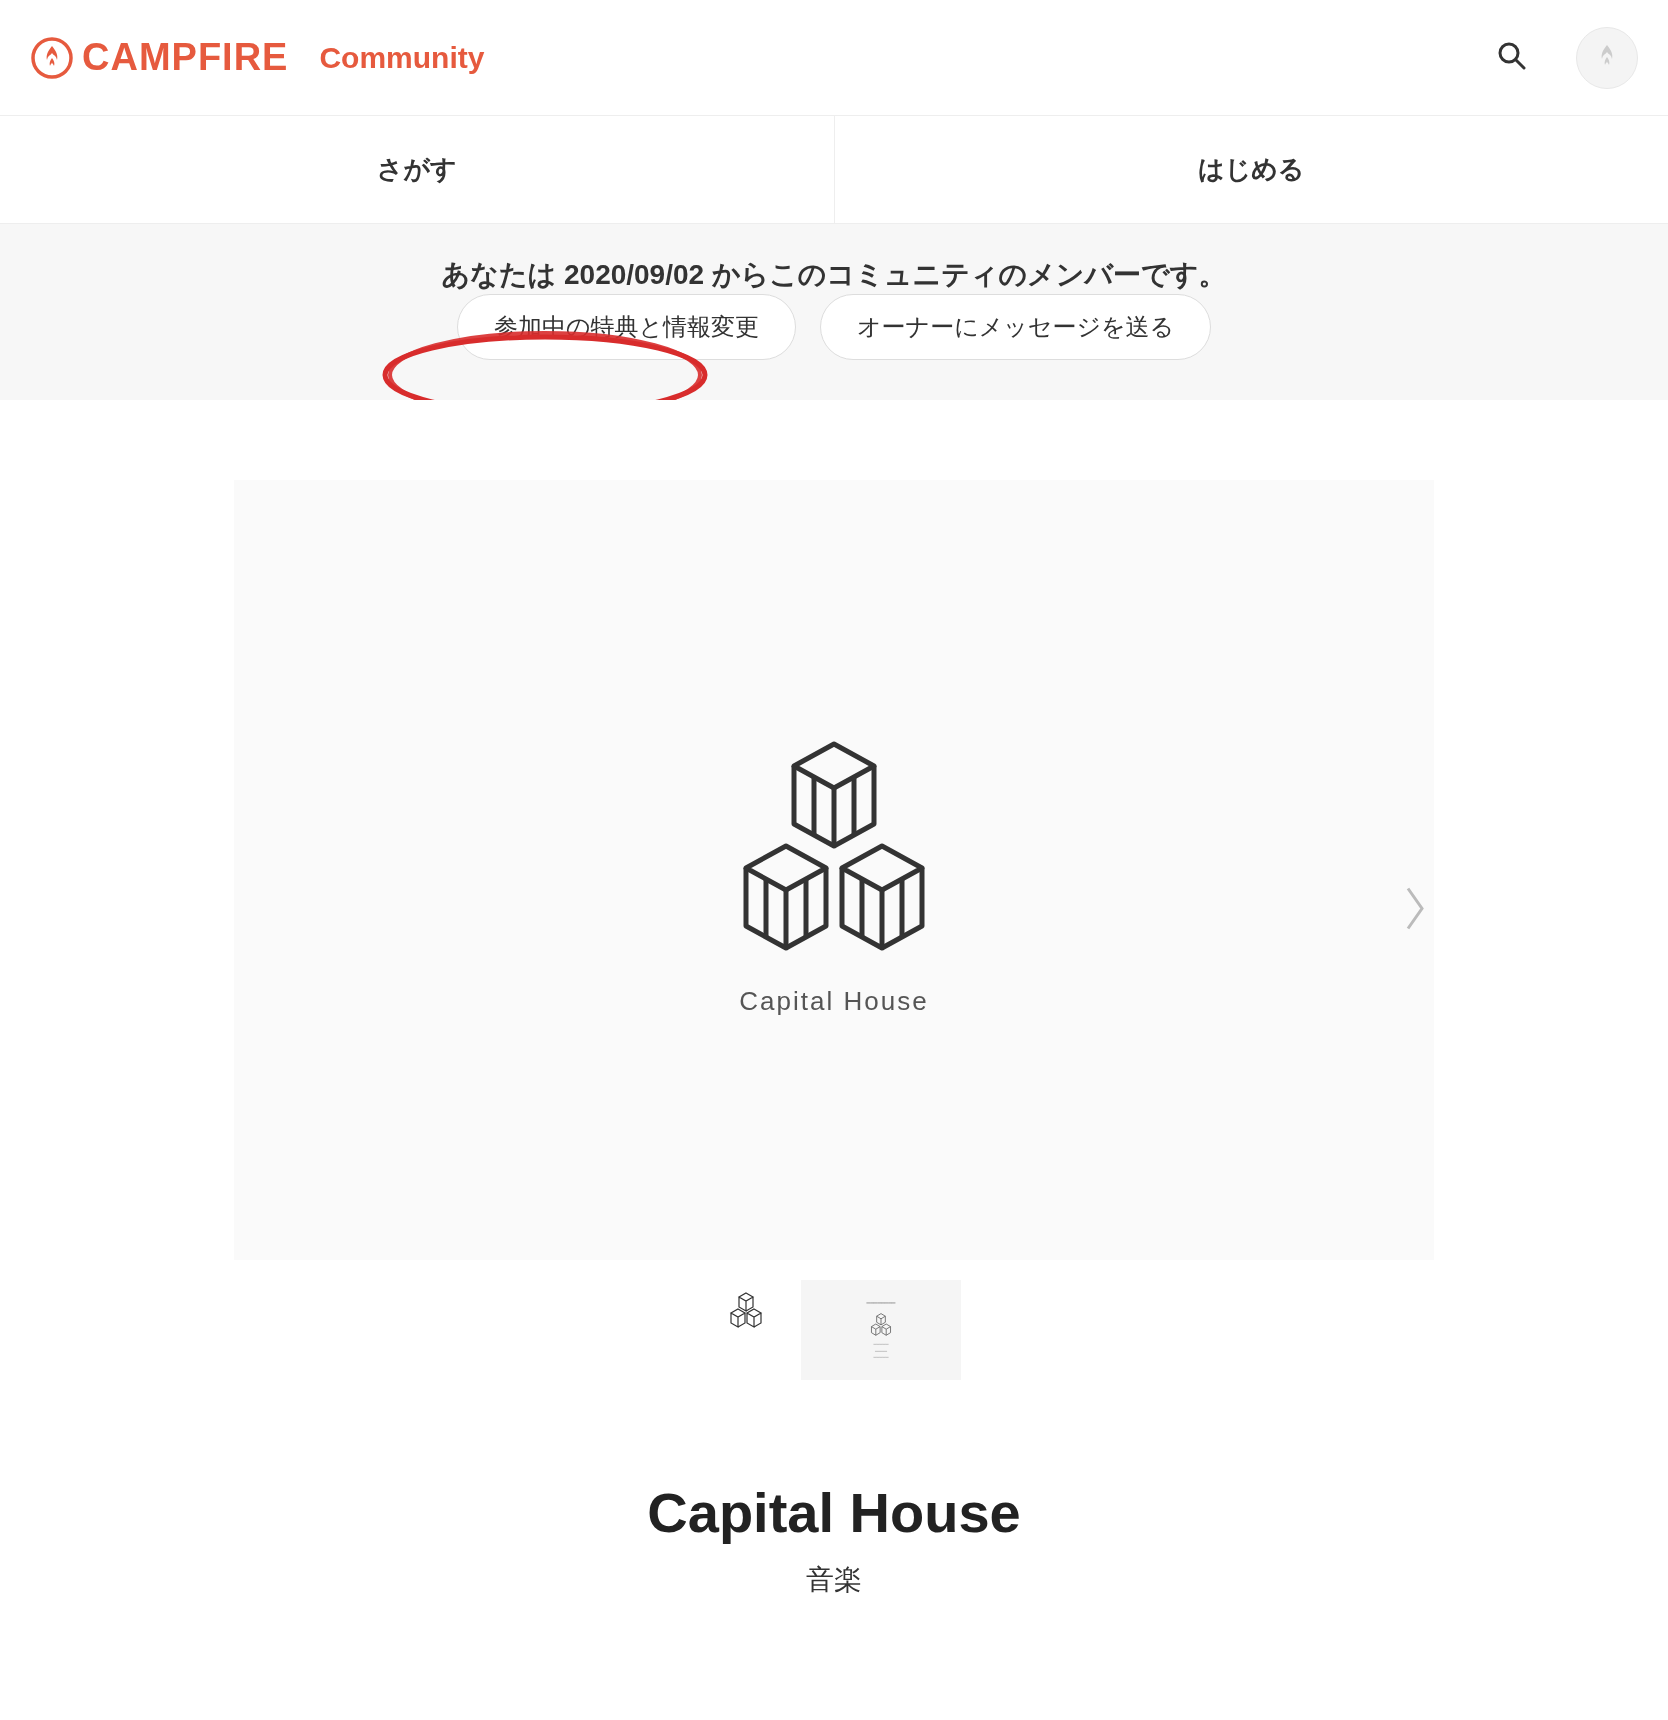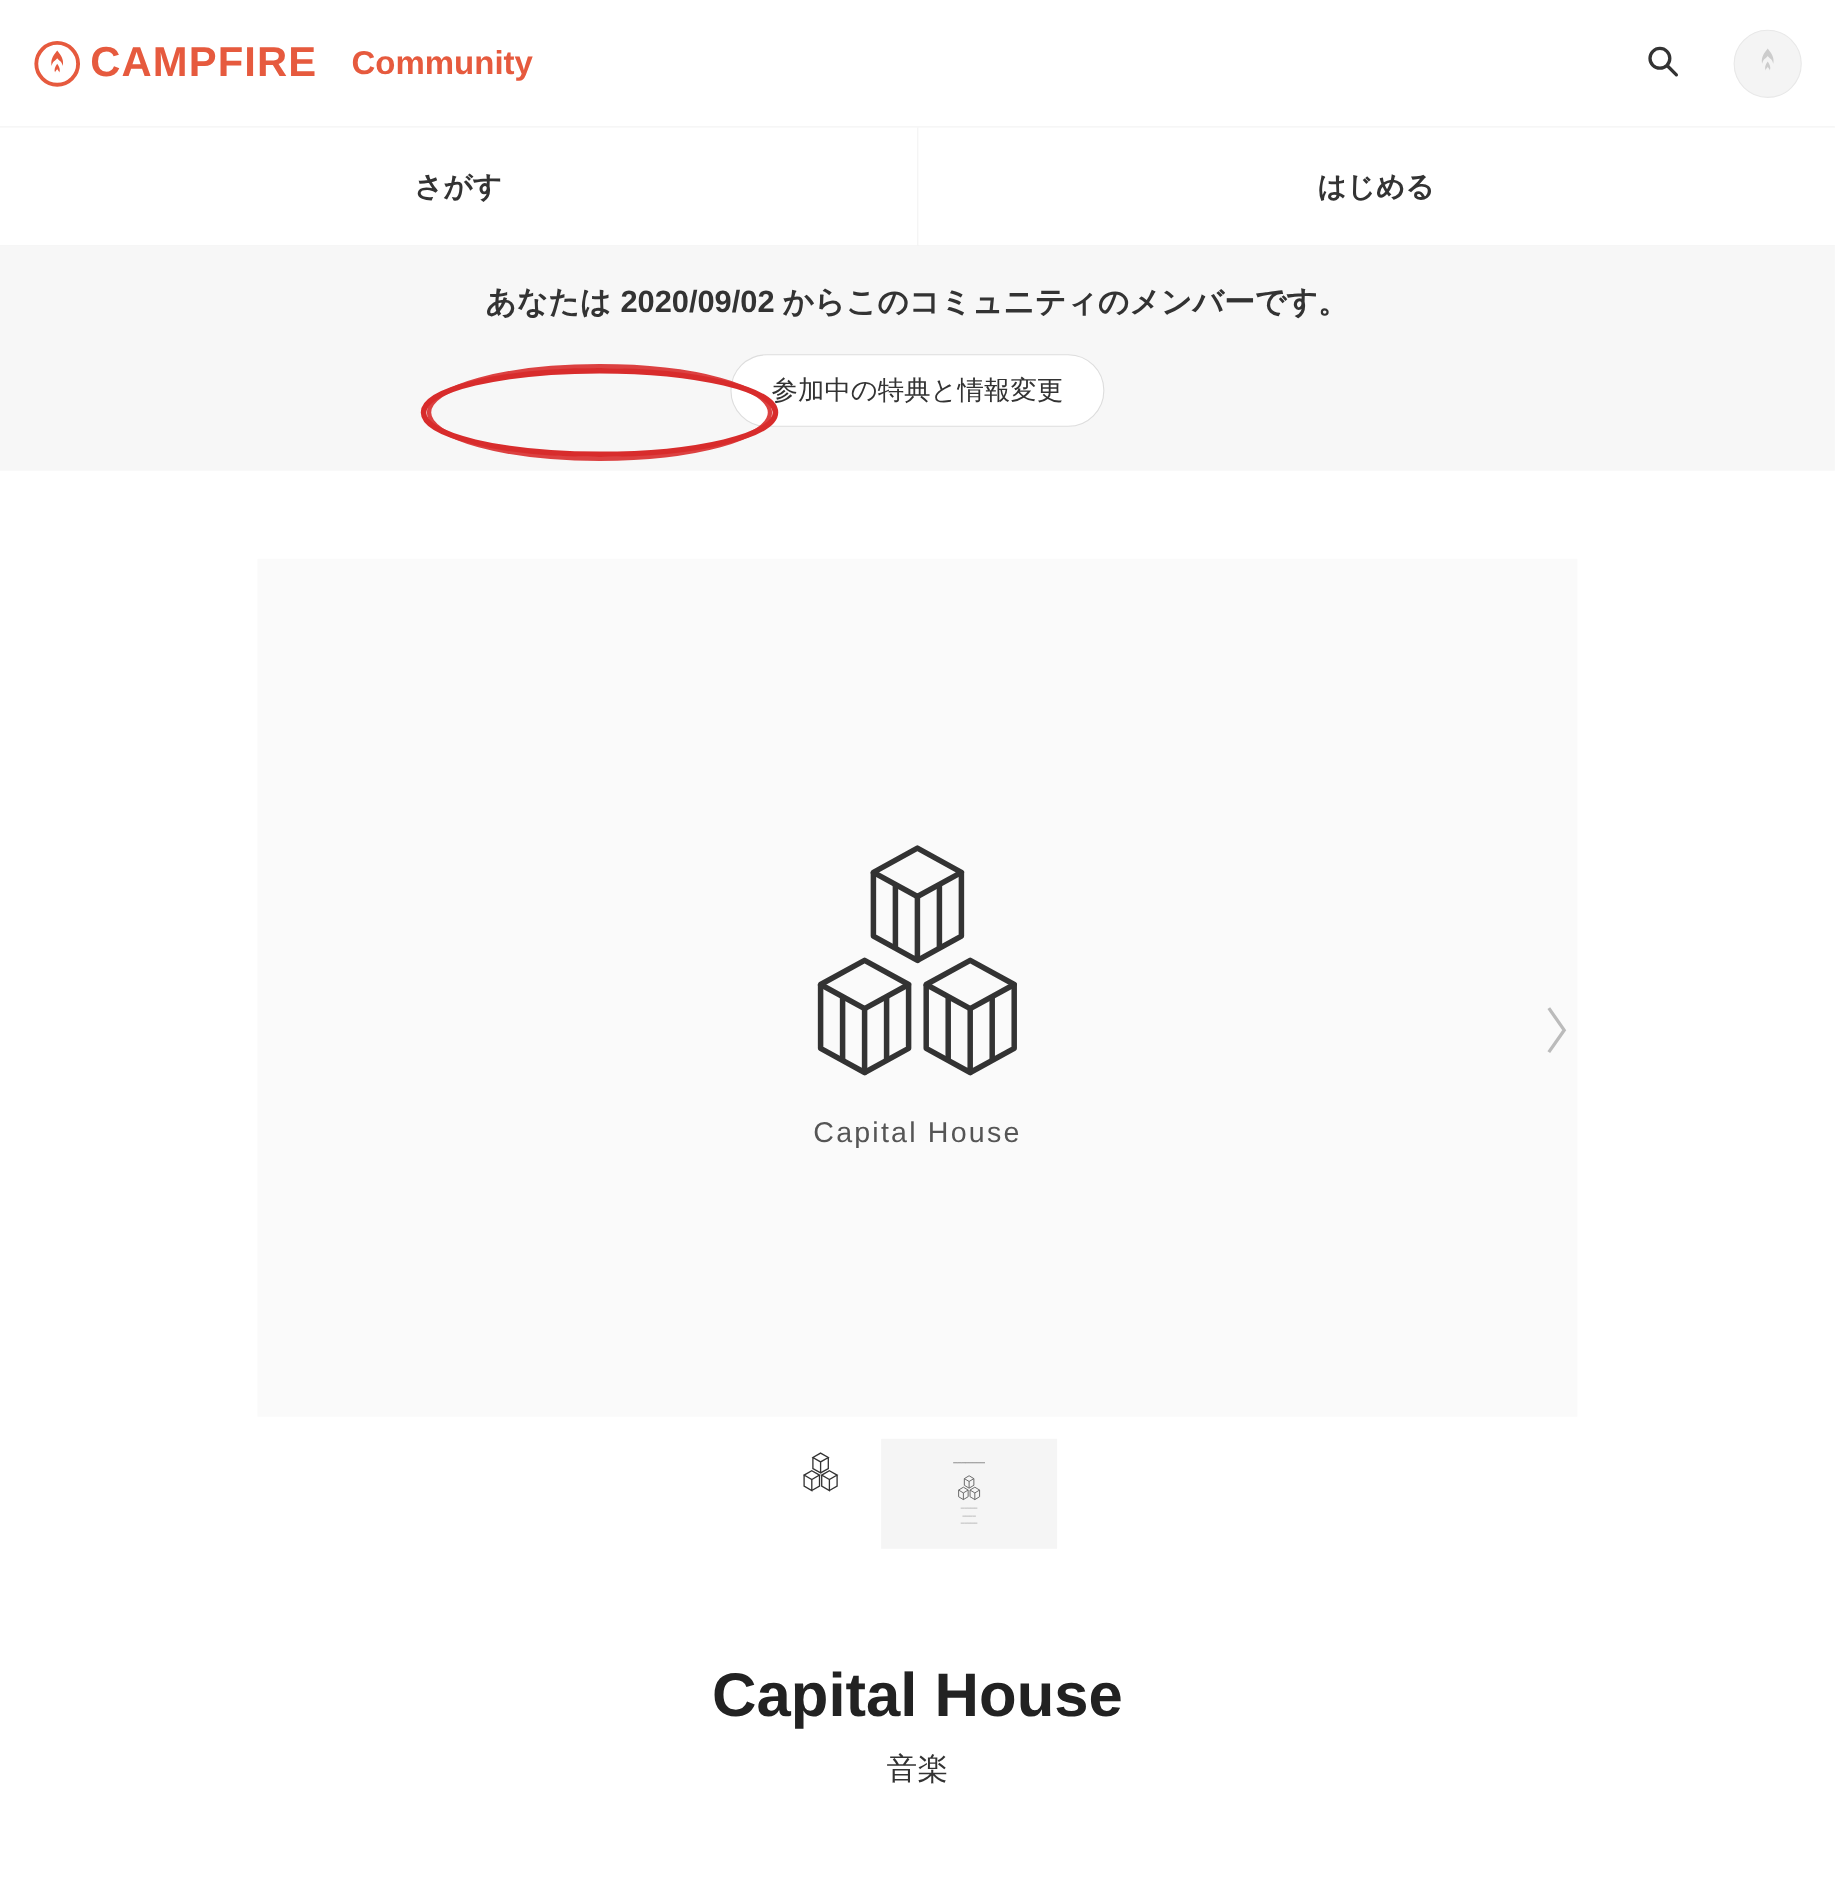--- a/index.html
+++ b/index.html
@@ -83,21 +83,20 @@
     .member-banner {
       background: #f7f7f7;
       padding: 32px 20px 40px;
       text-align: center;
       position: relative;
     }
     .member-text {
       font-size: 28px;
       font-weight: 700;
       color: #333;
-      margin-bottom: 28px;
     }
     .banner-buttons {
       display: flex;
       justify-content: center;
       gap: 24px;
     }
     .pill-btn {
       padding: 16px 36px;
       border: 1px solid #ddd;
       border-radius: 999px;
@@ -265,20 +264,21 @@
 
   <nav class="nav-tabs">
     <button class="nav-tab">さがす</button>
     <button class="nav-tab">はじめる</button>
   </nav>
 
   <div class="member-banner">
     <div class="member-text">あなたは 2020/09/02 からこのコミュニティのメンバーです。</div>
     <div class="banner-buttons">
       <button class="pill-btn">参加中の特典と情報変更</button>
+      <button class="pill-btn">オーナーにメッセージを送る</button>
     </div>
     <div class="banner-arrow"></div>
   </div>
 
   <svg class="red-circle-annotation" width="340" height="94">
     <ellipse cx="170" cy="47" rx="160" ry="38" fill="none" stroke="#d82c2c" stroke-width="5"></ellipse>
     <ellipse cx="170" cy="47" rx="155" ry="42" fill="none" stroke="#d82c2c" stroke-width="4" opacity="0.9"></ellipse>
   </svg>
   <svg class="hand-arrow" width="120" height="90">
     <path d="M70 80 L40 15 M40 15 L25 45 M40 15 L70 32" fill="none" stroke="#d82c2c" stroke-width="6" stroke-linecap="round" stroke-linejoin="round"></path>

